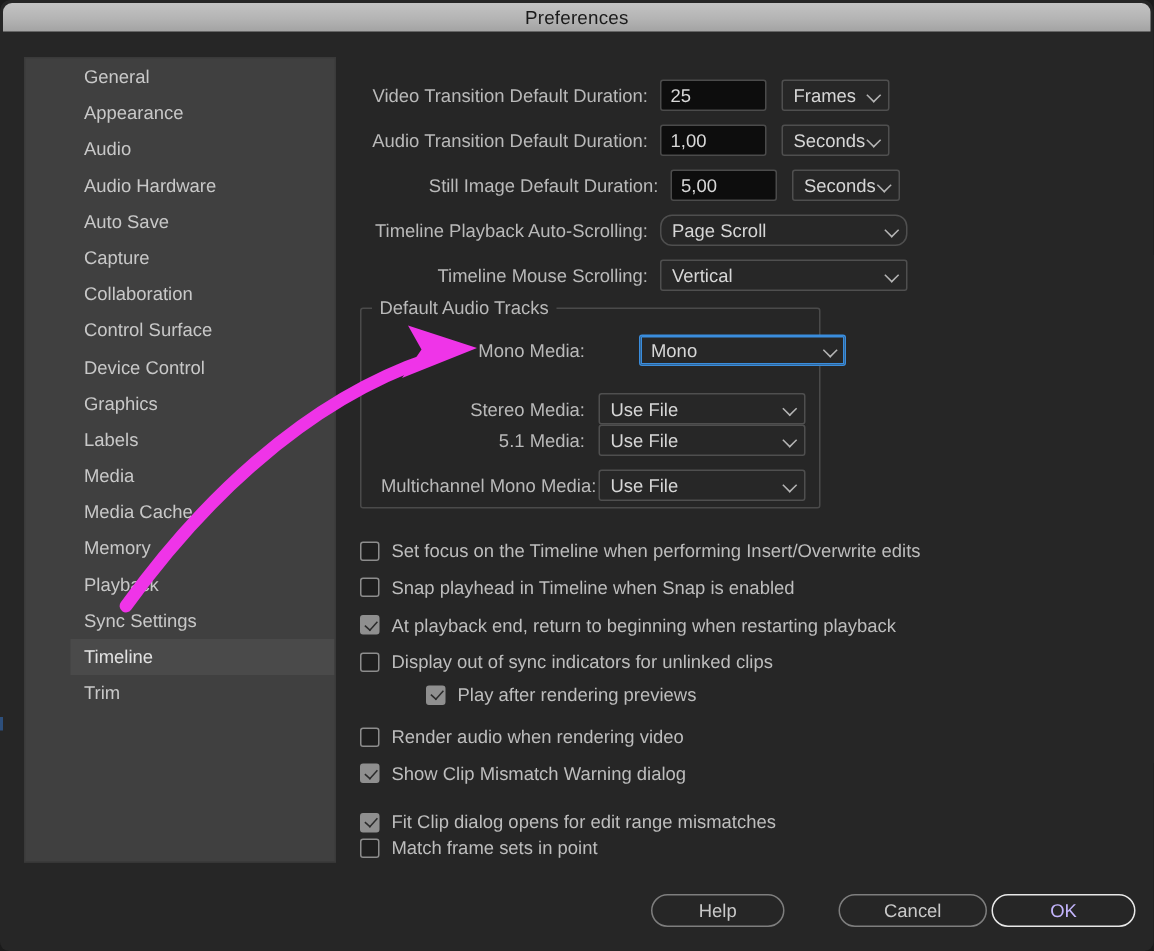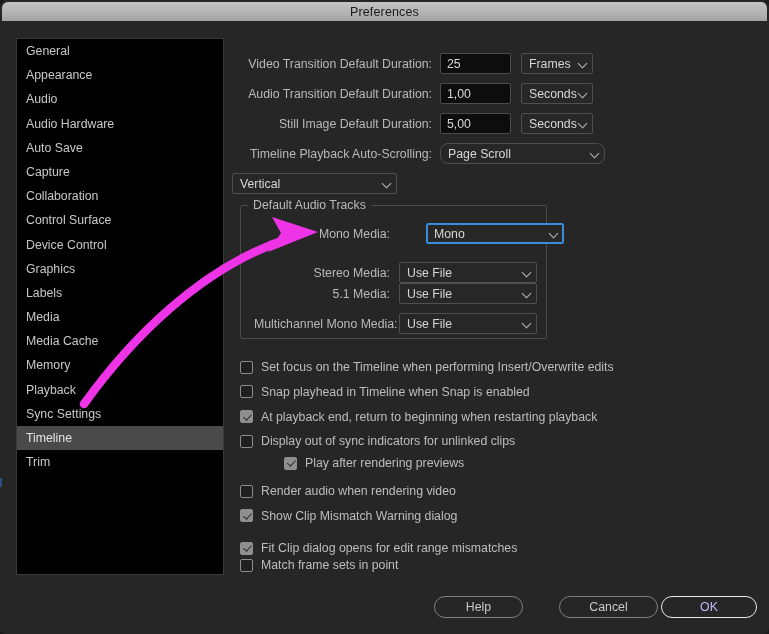--- a/index.html
+++ b/index.html
@@ -48,24 +48,25 @@
     width: 2px; height: 9px;
     background: #2d4f7c;
   }
 
   
   #sidebar {
     position: absolute;
     left: 16px; top: 38px;
     width: 208px;
     height: 537px;
-    background: #000000;
+    background: #404040;
     border: 1px solid #3a3a3a;
     box-sizing: border-box;
     overflow: hidden;
+    padding-left: 30px;
   }
   .side-item {
     height: 24.2px;
     line-height: 24.2px;
     padding-left: 9px;
     font-size: 12.3px;
     color: #c8c8c8;
     box-sizing: border-box;
     white-space: nowrap;
   }
@@ -280,37 +281,38 @@
       </div>
       <div class="frow" style="left: 0px; top: 45px;">
         <div class="flabel" style="width: 200px; margin-right: 8px;">Audio Transition Default Duration:</div>
         <input class="txtinput" type="text" value="1,00" style="width: 71px;">
         <div style="width: 10px;"></div>
         <div class="combo" style="width: 72px;">
           <span>Seconds</span>
           <span class="chev"></span>
         </div>
       </div>
-      <div class="frow" style="left: 0px; top: 75px; justify-content: center;">
+      <div class="frow" style="left: 7px; top: 75px; justify-content: center;">
         <div class="flabel" style="width: 200px; margin-right: 8px;">Still Image Default Duration:</div>
         <input class="txtinput" type="text" value="5,00" style="width: 71px;">
         <div style="width: 10px;"></div>
         <div class="combo" style="width: 72px;">
           <span>Seconds</span>
           <span class="chev"></span>
         </div>
       </div>
       <div class="frow" style="left: 0px; top: 105px;">
         <div class="flabel" style="width: 200px; margin-right: 8px;">Timeline Playback Auto-Scrolling:</div>
         <div class="combo" style="width: 165px; border-radius: 8px;">
           <span>Page Scroll</span>
           <span class="chev"></span>
         </div>
       </div>
       <div class="frow" style="left: 0px; top: 135px;">
+        <div class="flabel" style="width: 200px; margin-right: 8px;">Timeline Mouse Scrolling:</div>
         <div class="combo" style="width: 165px;">
           <span>Vertical</span>
           <span class="chev"></span>
         </div>
       </div>
       <div class="frow" style="left: 22px; top: 185px;">
         <div class="flabel" style="width: 136px; margin-right: 9px;">Mono Media:</div>
         <div class="combo focused" style="width: 138px; margin-left: 27px;">
           <span>Mono</span>
           <span class="chev"></span>

